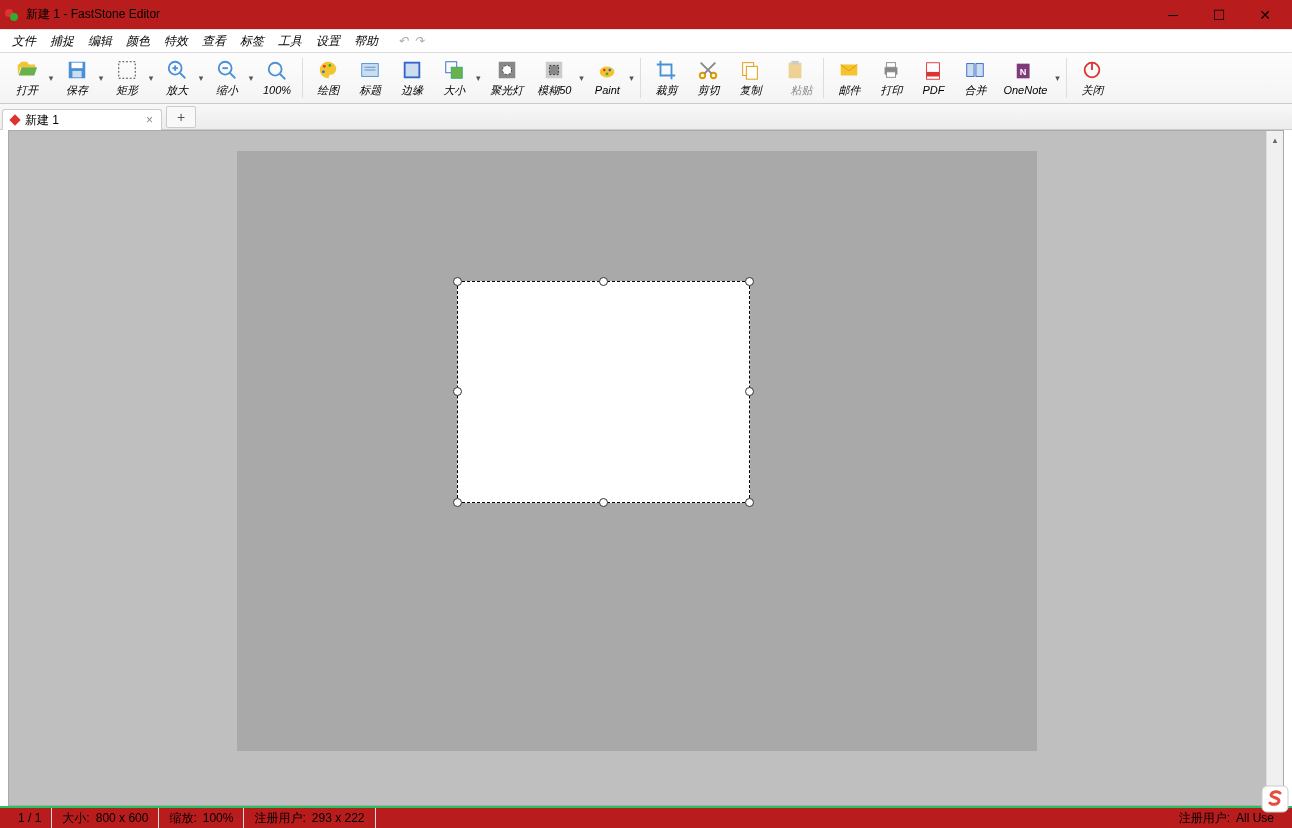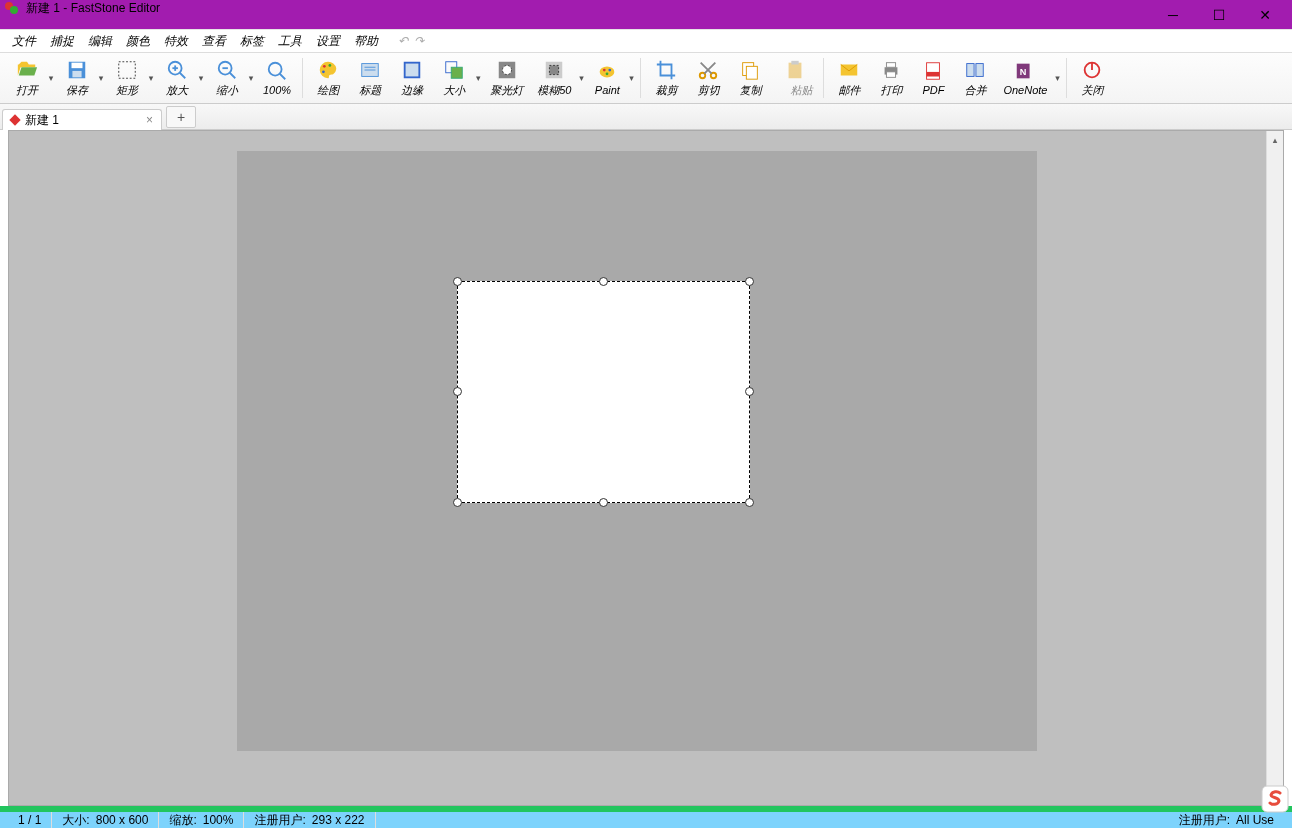--- a/index.html
+++ b/index.html
@@ -1,18 +1,18 @@
 <!DOCTYPE html>
 <html><head>
 <meta charset="utf-8">
 <style>
 * { box-sizing: border-box; margin: 0; padding: 0; }
 body { font-family: "Microsoft YaHei", "Segoe UI", Tahoma, sans-serif; font-size: 12px; background: #fff; overflow: hidden; width: 1292px; height: 828px; position: relative; }
 
-.titlebar { height: 30px; display: flex; align-items: flex-start; padding: 0 4px; background: #a21caf; border-bottom: 1px solid #e5e5e5; }
+.titlebar { height: 30px; display: flex; align-items: center; padding: 0 4px; background: #b91c1c; border-bottom: 1px solid #e5e5e5; }
 .titlebar .app-icon { width: 16px; height: 16px; margin-right: 6px; display: inline-flex; }
 .titlebar .title { flex: 1; font-size: 12px; color: #000; }
 .win-ctrls { display: flex; }
 .win-ctrls div { width: 46px; height: 30px; display: flex; align-items: center; justify-content: center; font-size: 14px; }
 
 .menubar { height: 22px; display: flex; align-items: center; padding: 0 6px; gap: 2px; font-style: italic; }
 .menubar .mi { padding: 2px 6px; font-size: 12px; color: #000; cursor: default; }
 .menubar .undo-redo { margin-left: 12px; color: #aaa; display: flex; gap: 6px; }
 
 .toolbar { height: 52px; background: linear-gradient(#fdfdfd, #f4f4f4); border-top: 1px solid #ddd; border-bottom: 1px solid #ccc; display: flex; align-items: center; padding: 2px 6px; }
@@ -39,21 +39,21 @@
 .handle.ml { left: -5px; top: 50%; margin-top: -5px; }
 .handle.mr { right: -5px; top: 50%; margin-top: -5px; }
 .handle.bl { left: -5px; bottom: -5px; }
 .handle.bm { left: 50%; bottom: -5px; margin-left: -5px; }
 .handle.br { right: -5px; bottom: -5px; }
 
 .scrollbar-v { position: absolute; right: 0; top: 0; bottom: 0; width: 17px; background: #f0f0f0; border-left: 1px solid #ddd; }
 .scrollbar-v .arrow { height: 17px; display: flex; align-items: center; justify-content: center; font-size: 9px; color: #666; }
 .scrollbar-v .track { position: absolute; top: 17px; bottom: 17px; left: 0; right: 0; }
 
-.statusbar { position: absolute; bottom: 0; left: 0; right: 0; height: 22px; background: #7dd3fc; border-top: 6px solid #22c55e; display: flex; align-items: center; font-size: 12px; padding: 0 8px; }
+.statusbar { position: absolute; bottom: 0; left: 0; right: 0; height: 22px; background: #b91c1c; border-top: 2px solid #22c55e; display: flex; align-items: center; font-size: 12px; padding: 0 8px; }
 .statusbar .sec { padding: 0 10px; border-right: 1px solid #ddd; height: 100%; display: flex; align-items: center; gap: 6px; }
 .statusbar .sec:last-child { border-right: none; }
 .statusbar .right { margin-left: auto; border: none; }
 
 .sogou { position: absolute; right: 2px; bottom: 14px; width: 30px; height: 30px; }
 </style>
 </head>
 <body>
 
 <div class="titlebar">

